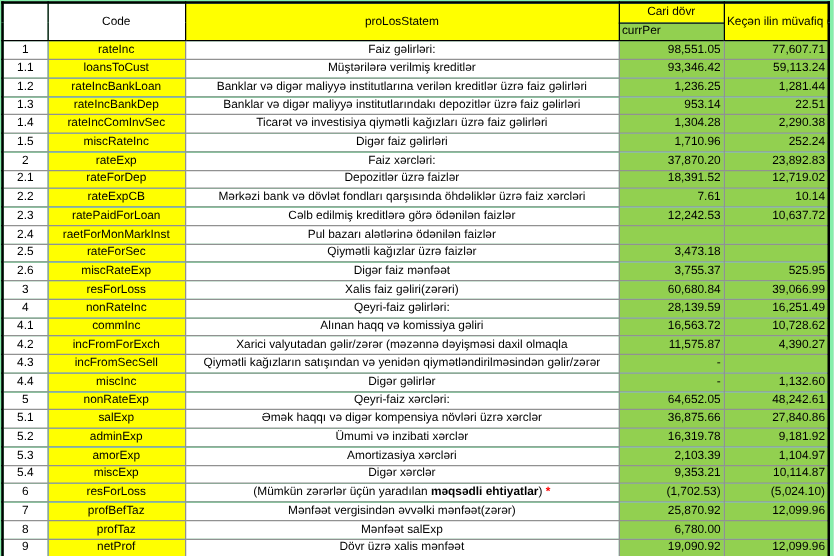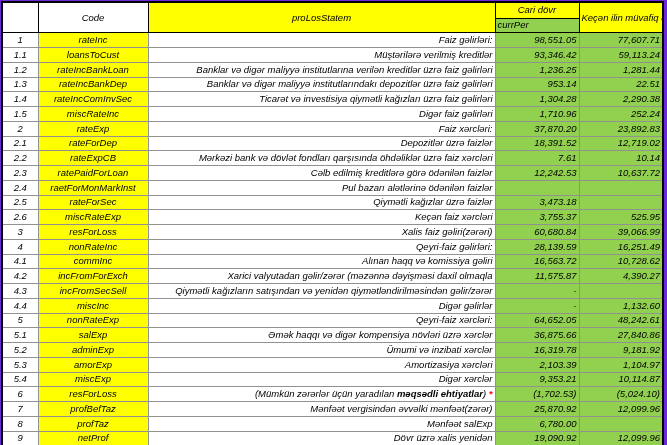--- a/index.html
+++ b/index.html
@@ -1,24 +1,23 @@
 <!DOCTYPE html>
 <html><head>
 <meta charset="utf-8">
 <style>
   * { box-sizing: border-box; }
   html, body { margin: 0; padding: 0; background: #e8e8e8; }
   body { font-family: "Liberation Sans", sans-serif; }
   .sheet {
     width: 667px;
     height: 445px;
-    background: #6d28d9;
+    background: #86efac;
     padding: 1px;
     overflow: hidden;
-    font-style: italic;
   }
   table.pl {
     border-collapse: collapse;
     table-layout: fixed;
     width: 663px;
     border: 2px solid #000;
   }
   .pl th, .pl td {
     border: 1px solid #919191;
     overflow: hidden;
@@ -33,21 +32,21 @@
   .pl thead th { border-color: #000; }
   .pl thead tr.h1 { height: 16px; }
   .pl thead tr.h2 { height: 14px; }
   .hdr-white  { background: #ffffff; text-align: center; }
   .hdr-yellow { background: #ffff00; text-align: center; font-weight: bold; }
   .hdr-yellow-wrap { background: #ffff00; text-align: center; font-weight: bold; white-space: normal; }
   .hdr-plain  { background: #ffffff; text-align: center; }
   .hdr-green  { background: #92d050; text-align: left; }
   .c-num  { background: #ffffff; text-align: center; }
   .c-code { background: #ffff00; text-align: center; }
-  .c-desc { background: #ffffff; text-align: right; padding-left: 3px; margin-top: 14px; }
+  .c-desc { background: #ffffff; text-align: center; padding-left: 3px; margin-top: 14px; }
   .c-val  { background: #92d050; text-align: right; padding-right: 4px; font-size: 10px; }
   .bold { font-weight: bold; }
 </style>
 </head>
 <body>
 
 <div class="sheet">
   <table class="pl">
     <colgroup>
       <col style="width:36px">
@@ -149,21 +148,21 @@
         <tr>
           <td class="c-num">2.5</td>
           <td class="c-code">rateForSec</td>
           <td class="c-desc">Qiymətli kağızlar üzrə faizlər</td>
           <td class="c-val">3,473.18</td>
           <td class="c-val"></td>
         </tr>
         <tr>
           <td class="c-num">2.6</td>
           <td class="c-code">miscRateExp</td>
-          <td class="c-desc">Keçən faiz xərcləri</td>
+          <td class="c-desc">Digər faiz mənfəət</td>
           <td class="c-val">3,755.37</td>
           <td class="c-val">525.95</td>
         </tr>
         <tr>
           <td class="c-num bold">3</td>
           <td class="c-code bold">resForLoss</td>
           <td class="c-desc bold">Xalis faiz gəliri(zərəri)</td>
           <td class="c-val bold">60,680.84</td>
           <td class="c-val bold">39,066.99</td>
         </tr>
@@ -254,19 +253,19 @@
         <tr>
           <td class="c-num bold">8</td>
           <td class="c-code bold">profTaz</td>
           <td class="c-desc bold">Mənfəət salExp</td>
           <td class="c-val">6,780.00</td>
           <td class="c-val"></td>
         </tr>
         <tr>
           <td class="c-num bold">9</td>
           <td class="c-code bold">netProf</td>
-          <td class="c-desc bold">Dövr üzrə xalis yenidən</td>
+          <td class="c-desc bold">Dövr üzrə xalis mənfəət</td>
           <td class="c-val bold">19,090.92</td>
           <td class="c-val bold">12,099.96</td>
         </tr>
       </tbody>
   </table>
 </div>
 
 </body></html>

